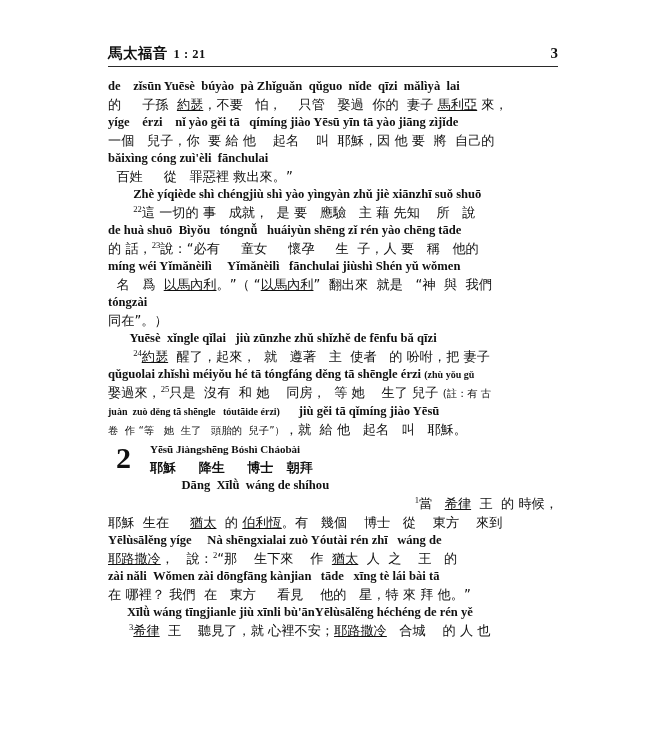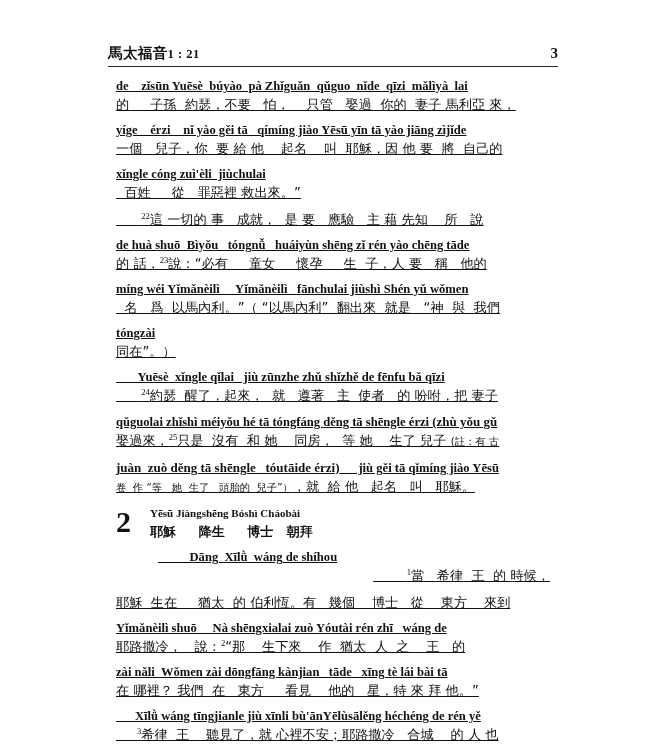--- a/index.html
+++ b/index.html
@@ -34,59 +34,58 @@
   }
   .header-title {
     font-weight: bold;
     font-size: 14.5px;
     letter-spacing: 0.4px;
     white-space: nowrap;
   }
   .header-ref {
     font-weight: bold;
     font-size: 12.5px;
-    margin-left: 0;
+    margin-left: 6px;
     letter-spacing: 0.5px;
   }
   .header-left { display: flex; align-items: baseline; }
   .header-page {
     font-weight: bold;
     font-size: 15px;
   }
 
   
   .body {
     font-size: 13px;
   }
 
   
   .pair {
-    margin: 8px;
-    text-decoration: underline;
+    margin: 0;
   }
 
   .pinyin {
     font-family: "Liberation Serif", "DejaVu Serif", serif;
     font-weight: bold;
     font-size: 12.6px;
     line-height: 17px;
     white-space: pre;
     letter-spacing: 0px;
   }
   .hanzi {
     font-family: "DejaVu Sans", "Liberation Sans", sans-serif;
     font-size: 13.2px;
     line-height: 19px;
     white-space: pre;
     letter-spacing: 0px;
   }
 
   
   .sm { font-size: 10.3px; }
-  .pinyin .sm { font-size: 13px; }
+  .pinyin .sm { font-size: 10px; }
 
   
   u { text-decoration: underline; text-underline-offset: 1px; }
 
   
   sup {
     font-size: 8.6px;
     vertical-align: super;
     line-height: 0;
     font-family: "Liberation Serif", "DejaVu Serif", serif;
@@ -139,24 +138,25 @@
     <div id="body-lines">
         <div class="pair">
           <div class="pinyin">de    zǐsūn Yuēsè  búyào  pà Zhǐguǎn  qǔguo  nǐde  qīzi  mǎlìyà  lai</div>
           <div class="hanzi">的     子孫  <u>約瑟</u>，不要   怕，    只管   娶過  你的  妻子 <u>馬利亞</u> 來，</div>
         </div>
         <div class="pair">
           <div class="pinyin">yíge    érzi    nǐ yào gěi tā   qímíng jiào Yēsū yīn tā yào jiāng zìjǐde</div>
           <div class="hanzi">一個   兒子，你  要 給 他    起名    叫  耶穌，因 他 要  將  自己的</div>
         </div>
         <div class="pair">
-          <div class="pinyin">xǐngle cóng zuì'èli  jiùchulai</div>
+          <div class="pinyin">bǎixìng cóng zuì'èli  fānchulai</div>
           <div class="hanzi">  百姓     從   罪惡裡 救出來。”</div>
         </div>
         <div class="pair">
+          <div class="pinyin">        Zhè yíqiède shì chéngjiù shì yào yìngyàn zhǔ jiè xiānzhī suǒ shuō</div>
           <div class="hanzi">      <sup>22</sup>這 一切的 事   成就，  是 要   應驗   主 藉 先知    所   說</div>
         </div>
         <div class="pair">
           <div class="pinyin">de huà shuō  Bìyǒu   tóngnǚ   huáiyùn shēng zǐ rén yào chēng tāde</div>
           <div class="hanzi">的 話，<sup>23</sup>說：“必有     童女     懷孕     生  子，人 要   稱   他的</div>
         </div>
         <div class="pair">
           <div class="pinyin">míng wéi Yǐmǎnèilì     Yǐmǎnèilì   fānchulai jiùshì Shén yǔ wǒmen</div>
           <div class="hanzi">  名   爲  <u>以馬內利</u>。”（ “<u>以馬內利</u>”  翻出來  就是   “神  與  我們</div>
         </div>
@@ -186,21 +186,21 @@
       </div>
       <div id="chapter-lines">
           <div class="pair">
             <div class="pinyin" style="padding-left: 42px;">          Dāng  Xīlǜ  wáng de shíhou</div>
             <div class="hanzi" style="padding-left: 42px; text-align: right;">        <sup>1</sup>當   <u>希律</u>  王  的 時候，</div>
           </div>
           <div class="pair">
             <div class="hanzi">耶穌  生在     <u>猶太</u>  的 <u>伯利恆</u>。有   幾個    博士   從    東方    來到</div>
           </div>
           <div class="pair">
-            <div class="pinyin">Yǐmǎnèilì shuō     Nà shēngxialai zuò Yóutài rén zhī   wáng de</div>
+            <div class="pinyin">Yēlùsālěng yíge     Nà shēngxialai zuò Yóutài rén zhī   wáng de</div>
             <div class="hanzi"><u>耶路撒冷</u>，   說：<sup>2</sup>“那    生下來    作  <u>猶太</u>  人  之    王   的</div>
           </div>
           <div class="pair">
             <div class="pinyin">zài nǎli  Wǒmen zài dōngfāng kànjian   tāde   xīng tè lái bài tā</div>
             <div class="hanzi">在 哪裡？ 我們  在   東方     看見    他的   星，特 來 拜 他。”</div>
           </div>
           <div class="pair">
             <div class="pinyin">      Xīlǜ wáng tīngjianle jiù xīnli bù'ānYēlùsālěng héchéng de rén yě</div>
             <div class="hanzi">     <sup>3</sup><u>希律</u>  王    聽見了，就 心裡不安；<u>耶路撒冷</u>   合城    的 人 也</div>
           </div>

